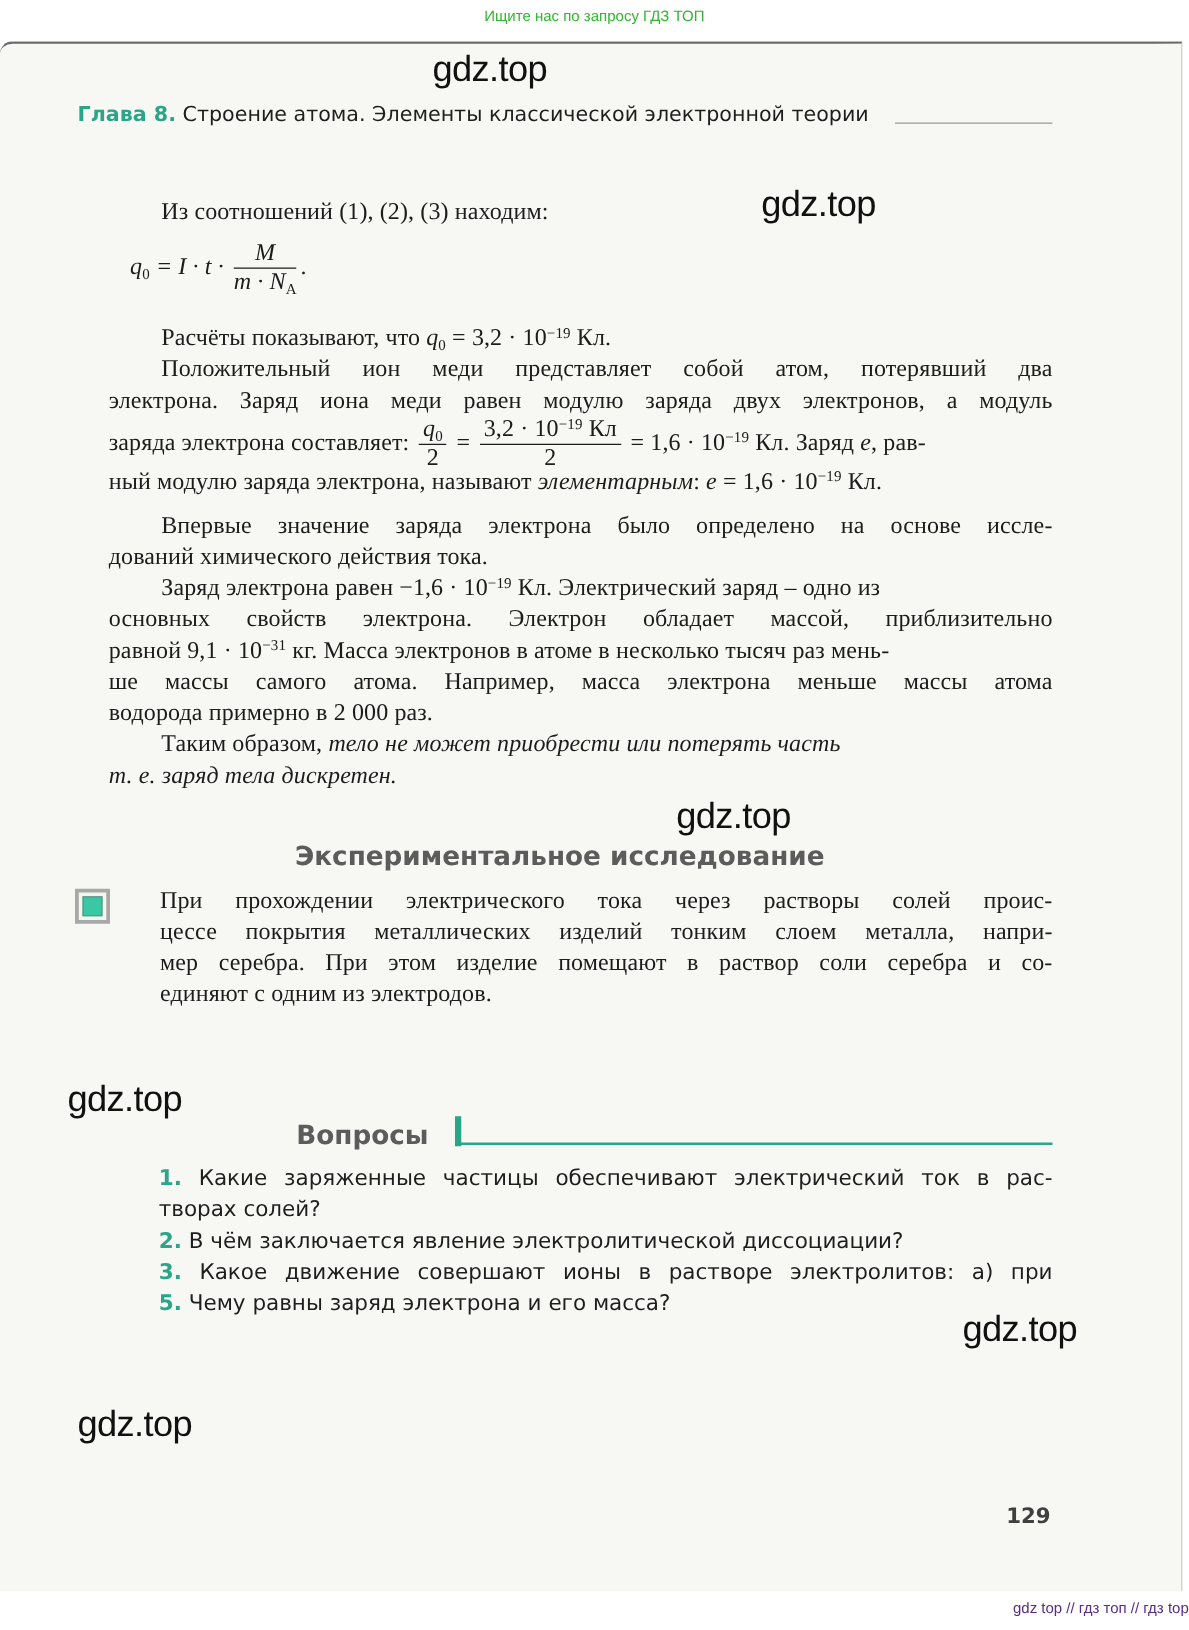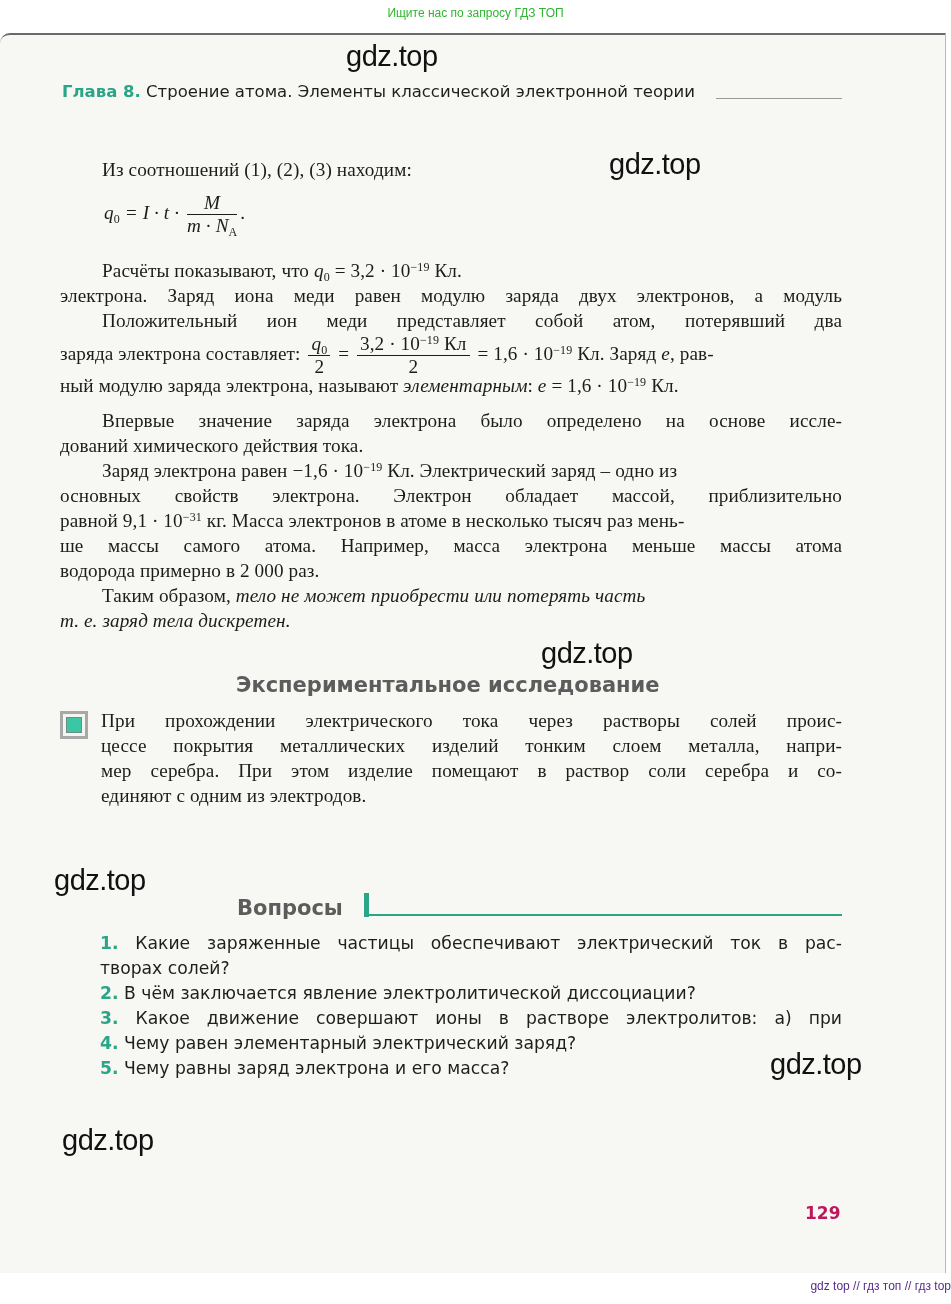--- a/index.html
+++ b/index.html
@@ -35,21 +35,21 @@
     .chapter-header .num { color: #2aa588; font-weight: bold; }
     .chapter-rule {
       position: absolute; top: 98px; left: 716px; width: 126px; height: 1px; background: #9a9a9a;
     }
 
     .text-block {
       position: absolute; left: 60px; width: 782px;
       font-size: 19.2px; line-height: 25px; text-align: justify;
       letter-spacing: 0.1px;
     }
-    .line { display: block; white-space: nowrap; }
+    .line { display: block; white-space: nowrap; margin-left: 27px; }
     .justify { text-align-last: justify; white-space: normal; }
     .indent { padding-left: 42px; }
     i, .ital { font-style: italic; }
     sup { font-size: 12px; vertical-align: 6px; line-height: 0; }
     sub { font-size: 12px; vertical-align: -4px; line-height: 0; }
 
     .frac { display: inline-block; vertical-align: middle; text-align: center; margin: 0 3px; }
     .frac .num-part { display: block; border-bottom: 1px solid #1c1c1c; padding: 0 3px; line-height: 22px; }
     .frac .den-part { display: block; line-height: 22px; }
 
@@ -68,21 +68,21 @@
 
     .questions {
       position: absolute; top: 931px; left: 100px; width: 742px;
       font-family: "DejaVu Sans", sans-serif; font-size: 17.2px; line-height: 25px; color: #1e1e1e;
     }
     .q-num { color: #2aa588; font-weight: bold; }
     .q-item { display: block; }
 
     .page-number {
       position: absolute; top: 1203px; left: 805px; font-family: "DejaVu Sans", sans-serif;
-      font-weight: bold; font-size: 17px; color: #be185d;
+      font-weight: bold; font-size: 17px; color: #404040;
     }
   </style>
 </head>
 <body>
 
 <div class="top-banner">Ищите нас по запросу ГДЗ ТОП</div>
 
 <div class="page"></div>
 
 <div class="watermark" style="top:40px;left:346px;">gdz.top</div>
@@ -114,22 +114,22 @@
 <div class="text-block" style="top:258px;">
   <span class="line indent">
     <span>Расчёты показывают, что</span>
     <span class="ital">q</span><sub>0</sub>
     <span>= 3,2 · 10</span><sup>−19</sup>
     <span>Кл.</span>
   </span>
 </div>
 
 <div class="text-block" style="top:283px;">
+  <span class="line indent justify">Положительный ион меди представляет собой атом, потерявший два</span>
   <span class="line justify">электрона. Заряд иона меди равен модулю заряда двух электронов, а модуль</span>
-  <span class="line indent justify">Положительный ион меди представляет собой атом, потерявший два</span>
   <span class="line" style="height:40px;line-height:40px;">
     <span>заряда электрона составляет:</span>
     <span class="frac" style="line-height:normal;">
       <span class="num-part"><span class="ital">q</span><sub>0</sub></span>
       <span class="den-part">2</span>
     </span>
     <span>=</span>
     <span class="frac" style="line-height:normal;">
       <span class="num-part"><span>3,2 · 10</span><sup>−19</sup> <span>Кл</span></span>
       <span class="den-part">2</span>
@@ -195,22 +195,19 @@
     <span class="line justify"><span class="q-num">1.</span> <span>Какие заряженные частицы обеспечивают электрический ток в рас-</span></span>
     <span class="line">творах солей?</span>
   </span>
   <span class="q-item">
     <span class="line"><span class="q-num">2.</span> <span>В чём заключается явление электролитической диссоциации?</span></span>
   </span>
   <span class="q-item">
     <span class="line justify"><span class="q-num">3.</span> <span>Какое движение совершают ионы в растворе электролитов: а) при</span></span>
   </span>
   <span class="q-item">
-    <span class="line"><span class="q-num">4.</span> <span>Чему равен элементарный электрический заряд?</span></span>
-  </span>
-  <span class="q-item">
     <span class="line"><span class="q-num">5.</span> <span>Чему равны заряд электрона и его масса?</span></span>
   </span>
 </div>
 
 <div class="page-number">129</div>
 
 <div class="bottom-banner">gdz top  //  гдз топ  //  гдз top</div>
 
 </body></html>

